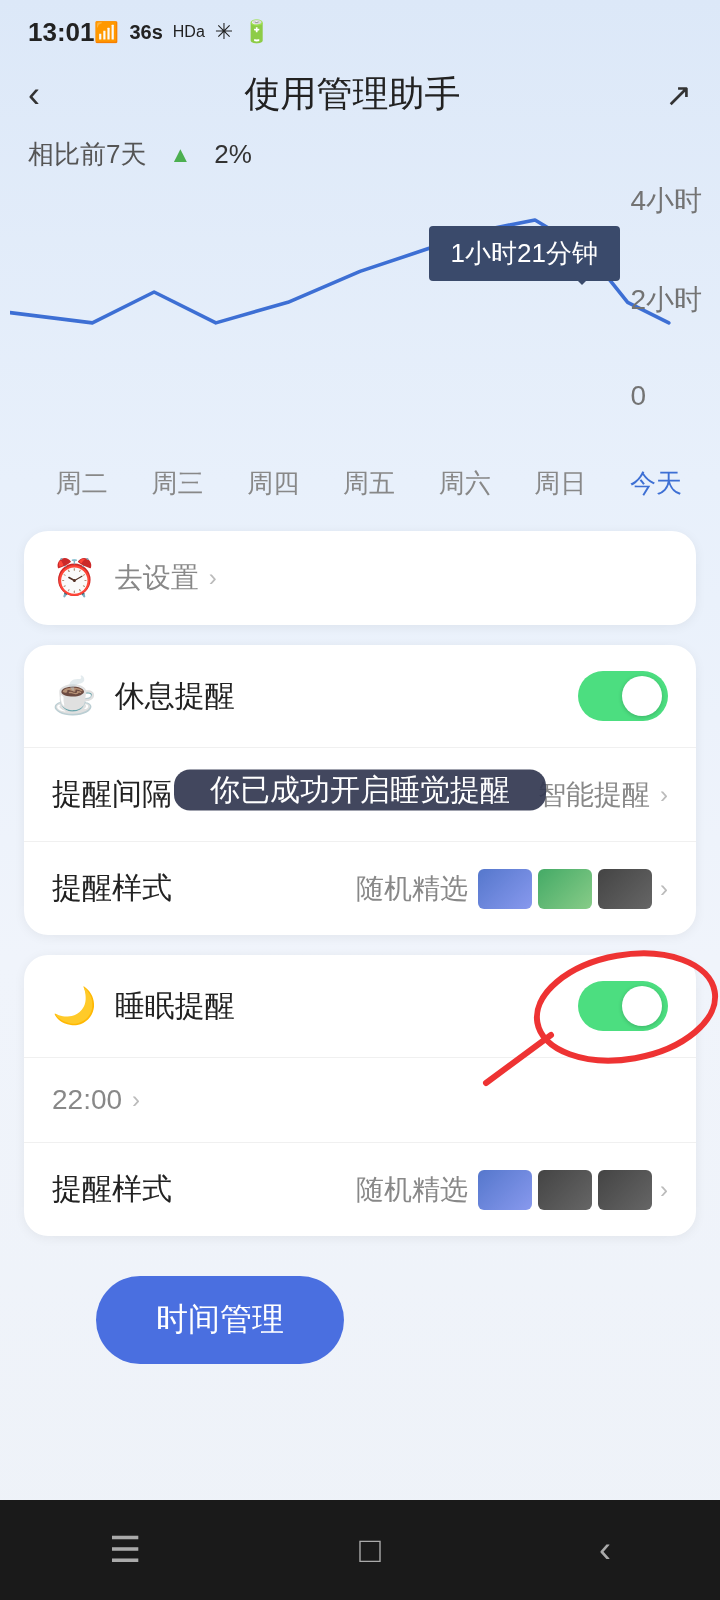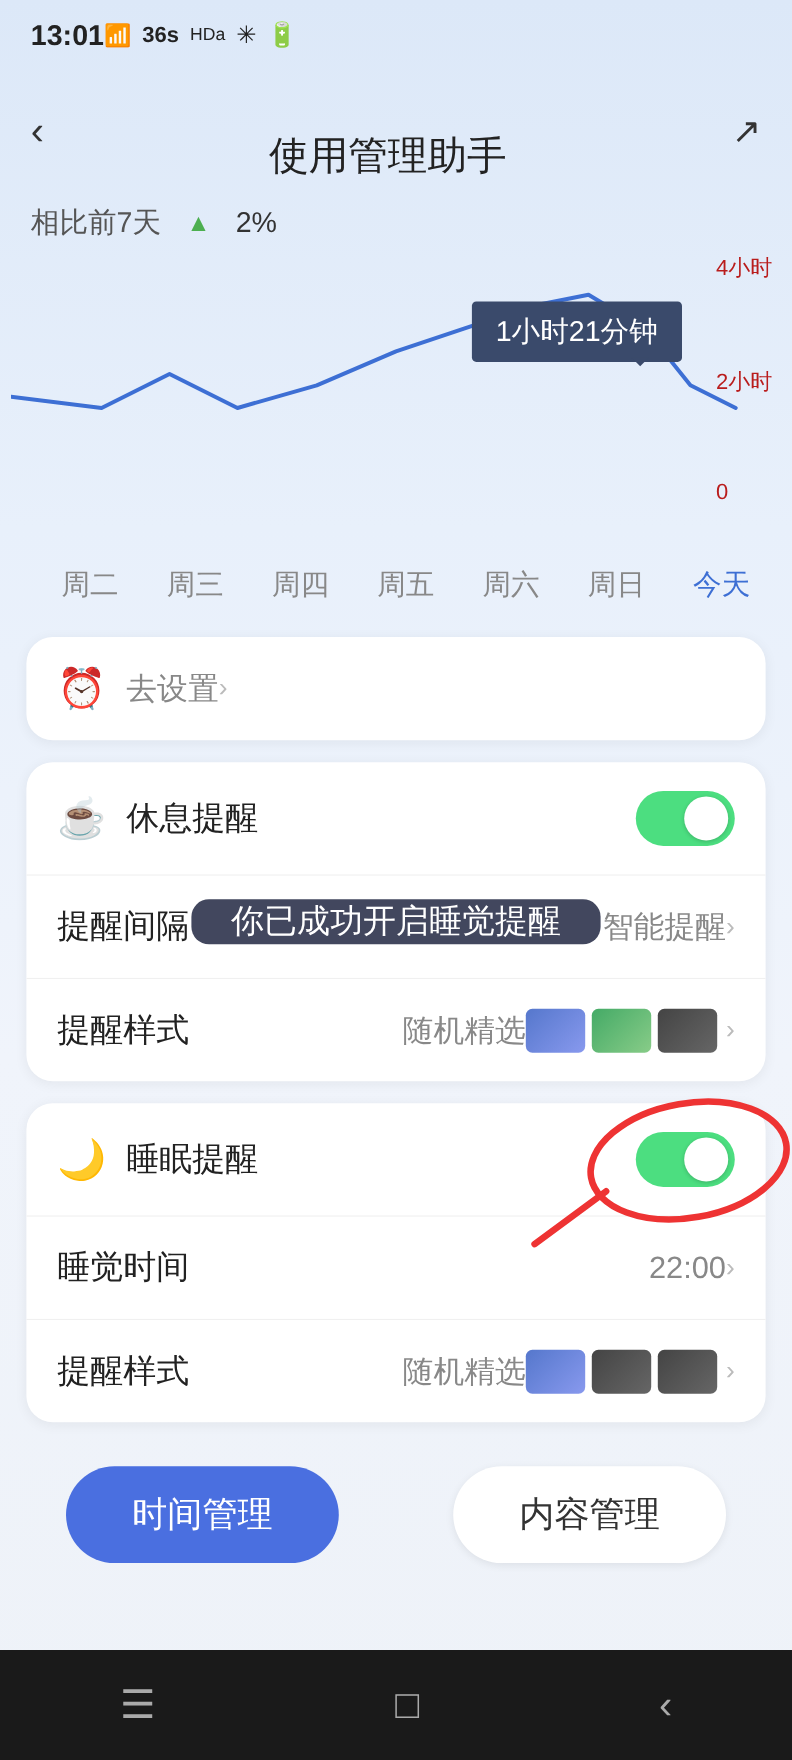--- a/index.html
+++ b/index.html
@@ -23,21 +23,21 @@
     .status-right { display: flex; align-items: center; gap: 10px; color: #222; font-size: 22px; }
 
     
     .header {
       display: flex;
       align-items: center;
       justify-content: space-between;
       padding: 10px 28px 18px;
     }
     .back-btn { font-size: 36px; color: #333; cursor: pointer; }
-    .header-title { font-size: 36px; font-weight: 500; color: #222; margin-top: 48px; }
+    .header-title { font-size: 36px; font-weight: 500; color: #222; }
     .share-btn { font-size: 32px; color: #333; cursor: pointer; }
 
     
     .compare-row {
       padding: 0 28px 10px;
       display: flex;
       align-items: center;
       gap: 23px;
       font-size: 26px;
       color: #555;
@@ -53,22 +53,22 @@
       padding: 0 10px;
     }
     .chart-y-labels {
       position: absolute;
       right: 18px;
       top: 0;
       bottom: 30px;
       display: flex;
       flex-direction: column;
       justify-content: space-between;
-      font-size: 20px;
-      color: #b91c1c;
+      font-size: 28px;
+      color: #737373;
     }
     .chart-svg { width: 100%; height: 220px; }
     .tooltip-bubble {
       position: absolute;
       top: 44px;
       right: 100px;
       background: #3a4a6b;
       color: #fff;
       border-radius: 4px;
       padding: 10px 22px;
@@ -112,21 +112,21 @@
     .card-row {
       display: flex;
       align-items: center;
       padding: 26px 28px;
       border-bottom: 1px solid #f0f0f0;
       position: relative;
     }
     .card-row:last-child { border-bottom: none; }
     .card-row-icon { font-size: 36px; margin-right: 18px; color: #555; }
     .card-row-label { font-size: 30px; color: #222; flex: 1; }
-    .card-row-value { font-size: 28px; color: #888; }
+    .card-row-value { font-size: 28px; color: #888; margin-right: 10px; }
     .card-row-arrow { font-size: 24px; color: #bbb; }
 
     
     .toggle {
       width: 90px;
       height: 50px;
       border-radius: 25px;
       background: #4cde80;
       position: relative;
       cursor: pointer;
@@ -179,23 +179,22 @@
     
     .sleep-card-wrapper {
       position: relative;
       margin: 0 24px 20px;
     }
     .sleep-card-wrapper .card { margin: 0; }
 
     
     .bottom-buttons {
       display: flex;
-      justify-content: space-between;
-      gap: 20px;
-      padding: 20px 60px 30px;
+      justify-content: flex-start;
+      padding: 20px 96px 30px;
     }
     .btn-primary {
       background: #4a6fe0;
       color: #fff;
       border: none;
       border-radius: 50px;
       padding: 22px 60px;
       font-size: 32px;
       font-weight: 500;
       cursor: pointer;
@@ -328,21 +327,20 @@
 
     <div class="card-row">
       <span class="card-row-icon">🌙</span>
       <span class="card-row-label">睡眠提醒</span>
       <div class="toggle">
         <div class="toggle-knob"></div>
       </div>
     </div>
 
     <div class="card-row">
-      <span class="card-row-label">睡觉时间</span>
       <span class="card-row-value">22:00</span>
       <span class="card-row-arrow">›</span>
     </div>
 
     <div class="card-row">
       <span class="card-row-label">提醒样式</span>
       <span class="card-row-value">随机精选</span>
       <div class="thumb-strip">
         <div class="thumb thumb-blue"></div>
         <div class="thumb thumb-dark"></div>
@@ -354,21 +352,20 @@
 
   <svg style="position:absolute; top:-20px; right:-40px; width:280px; height:170px; pointer-events:none; z-index:50;" viewBox="0 0 280 170" xmlns="http://www.w3.org/2000/svg">
     <ellipse cx="170" cy="72" rx="90" ry="52" fill="none" stroke="#e33" stroke-width="6" transform="rotate(-10, 170, 72)"></ellipse>
 
     <line x1="95" y1="100" x2="30" y2="148" stroke="#e33" stroke-width="6" stroke-linecap="round"></line>
   </svg>
 </div>
 
 <div class="bottom-buttons">
   <button class="btn-primary">时间管理</button>
-  <button class="btn-secondary">内容管理</button>
 </div>
 
 <div class="bottom-spacer"></div>
 
 <div class="nav-bar">
   <span class="nav-icon">☰</span>
   <span class="nav-icon">□</span>
   <span class="nav-icon">‹</span>
 </div>
 

